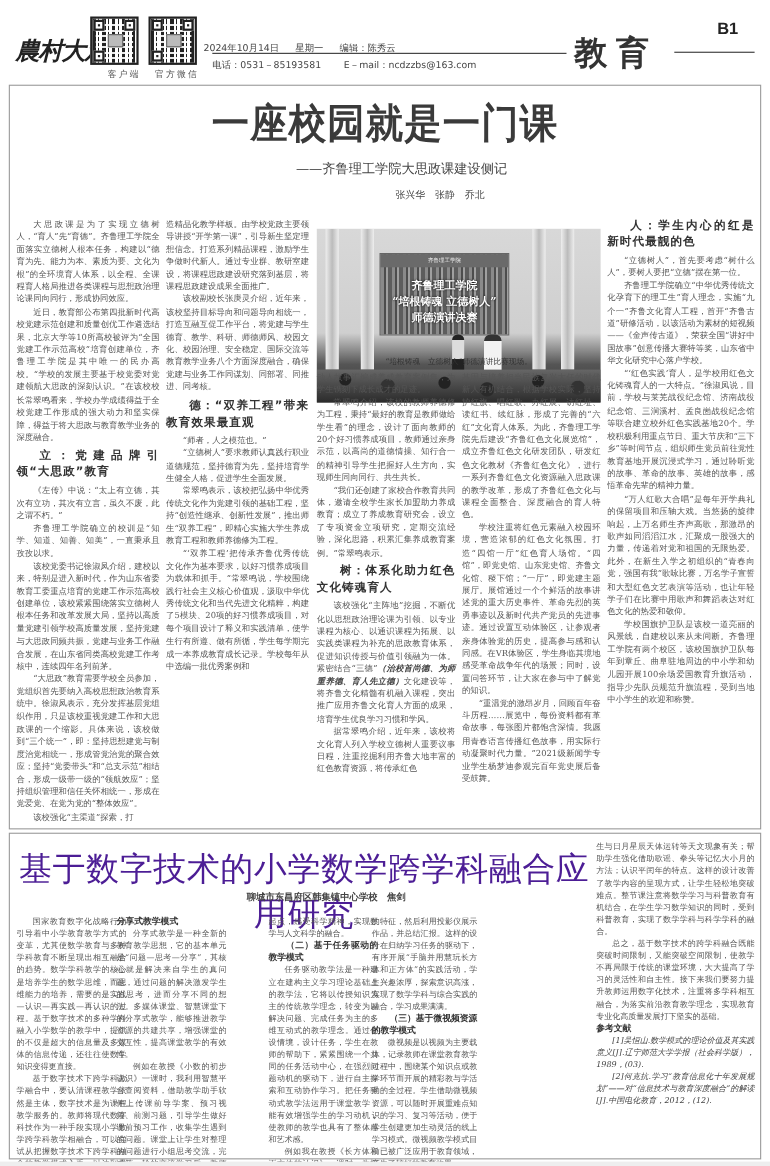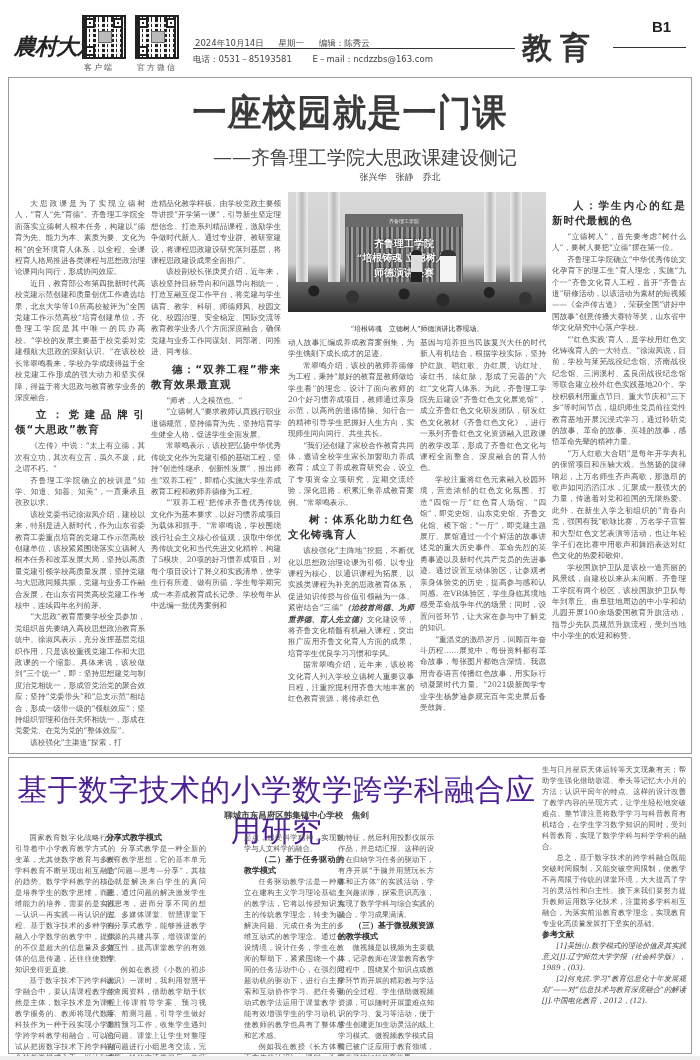--- a/index.html
+++ b/index.html
@@ -12,42 +12,42 @@
   .qr { position: absolute; top: 15px; width: 44px; height: 44px; background:
       repeating-linear-gradient(90deg, #222 0 3px, #fff 3px 5px, #222 5px 6px, #fff 6px 9px),
       #fff; border: 2px solid #222; }
   .qr::before { content: ""; position: absolute; inset: 3px; background:
       repeating-linear-gradient(0deg, rgba(255,255,255,0.9) 0 2px, transparent 2px 5px); }
   .qr .eye { position: absolute; width: 10px; height: 10px; border: 2px solid #222; background: #fff; z-index: 2; }
   .qr .eye::after { content: ""; position: absolute; left: 2px; top: 2px; width: 2px; height: 2px; background: #222; }
   .qr .eye.tl { left: 1px; top: 1px; } .qr .eye.tr { right: 1px; top: 1px; } .qr .eye.bl { left: 1px; bottom: 1px; }
   .qr .center { position: absolute; left: 14px; top: 14px; width: 14px; height: 12px; background: #bbb; border: 1px solid #666; z-index: 2; }
   .qr1 { left: 82px; } .qr2 { left: 135px; }
-  .qr-label { position: absolute; top: 62px; font-size: 8px; color: #555; width: 44px; text-align: left; letter-spacing: 2px; }
+  .qr-label { position: absolute; top: 62px; font-size: 8px; color: #555; width: 44px; text-align: right; letter-spacing: 2px; }
   .qr-label1 { left: 84px; } .qr-label2 { left: 137px; }
-  .meta1 { position: absolute; left: 195px; top: 38px; font-family: "DejaVu Sans", sans-serif; font-size: 8.5px; color: #444; }
+  .meta1 { position: absolute; left: 185px; top: 38px; font-family: "DejaVu Sans", sans-serif; font-size: 8.5px; color: #444; }
   .meta1 span { margin-right: 12px; }
   .meta-rule { position: absolute; left: 193px; top: 48px; width: 322px; height: 1px; background: #333; }
   .meta2 { position: absolute; left: 193px; top: 54px; font-family: "DejaVu Sans", sans-serif; font-size: 8.5px; color: #444; }
   .meta2 span { margin-right: 18px; }
   .section-title { position: absolute; left: 522px; top: 28px; font-family: "DejaVu Sans", sans-serif; font-size: 30px; font-weight: bold; color: #333; letter-spacing: 8px; }
   .section-rule { position: absolute; left: 613px; top: 47px; width: 73px; height: 1px; background: #333; }
   .page-no { position: absolute; left: 652px; top: 18px; font-family: "Liberation Sans", sans-serif; font-size: 15px; font-weight: bold; color: #222; }
 
   
   .frame1 { position: absolute; left: 8px; top: 77px; width: 684px; height: 677px; border: 1px solid #9a9a9a; }
   .frame2 { position: absolute; left: 8px; top: 757px; width: 684px; height: 297px; border: 1px solid #9a9a9a; }
 
   
   .headline { position: absolute; left: 0; top: 90px; width: 700px; text-align: center; font-family: "DejaVu Sans", sans-serif; font-weight: bold; font-size: 34px; color: #3a3a3a; letter-spacing: 1px; transform: scaleY(1.08); }
-  .subheadline { position: absolute; left: 0; top: 145px; width: 700px; text-align: center; font-family: "DejaVu Serif", serif; font-size: 19px; color: #444; padding-left: 30px; }
+  .subheadline { position: absolute; left: 0; top: 145px; width: 700px; text-align: center; font-family: "DejaVu Serif", serif; font-size: 12px; color: #444; padding-left: 30px; }
   .byline { position: absolute; left: 0; top: 171px; width: 700px; text-align: center; font-family: "DejaVu Sans", sans-serif; font-size: 9px; color: #444; padding-left: 20px; word-spacing: 6px; margin-left: 40px; }
 
   
-  .photo { position: absolute; left: 288px; top: 192px; width: 258px; height: 120px; overflow: hidden;
+  .photo { position: absolute; left: 288px; top: 208px; width: 258px; height: 158px; overflow: hidden;
       background: linear-gradient(180deg, #d8d8d8 0%, #cfcfcf 60%, #555 78%, #333 100%); }
   .photo .pillar { position: absolute; top: 0; bottom: 30px; width: 12px; background: linear-gradient(90deg, #eee, #bbb, #eee); }
   .photo .screen { position: absolute; left: 57px; top: 22px; width: 118px; height: 75px; background:
       repeating-linear-gradient(90deg, #8a8a8a 0 3px, #4d4d4d 3px 5px, #a0a0a0 5px 7px, #5d5d5d 7px 10px); border: 1px solid #666; }
   .photo .screen-top { position: absolute; left: 0; top: 0; width: 100%; height: 12px; background: #6a6a6a; color: #eee; font-size: 5px; text-align: center; line-height: 12px; }
   .photo .screen-text { position: absolute; left: 0; width: 100%; text-align: center; color: #fff; font-weight: bold; font-family: "DejaVu Serif", serif; text-shadow: 0 0 2px #000; }
   .photo .st1 { top: 22px; font-size: 10px; } .photo .st2 { top: 36px; font-size: 10px; } .photo .st3 { top: 51px; font-size: 10px; }
   .photo .person { position: absolute; bottom: 12px; width: 11px; height: 50px; border-radius: 5px 5px 2px 2px; }
   .photo .p1 { left: 123px; background: linear-gradient(180deg, #222 0 10%, #ddd 10% 45%, #222 45%); }
   .photo .p2 { left: 152px; width: 16px; background: linear-gradient(180deg, #333 0 12%, #f3f3f3 12%); border-radius: 6px 6px 8px 8px; }

